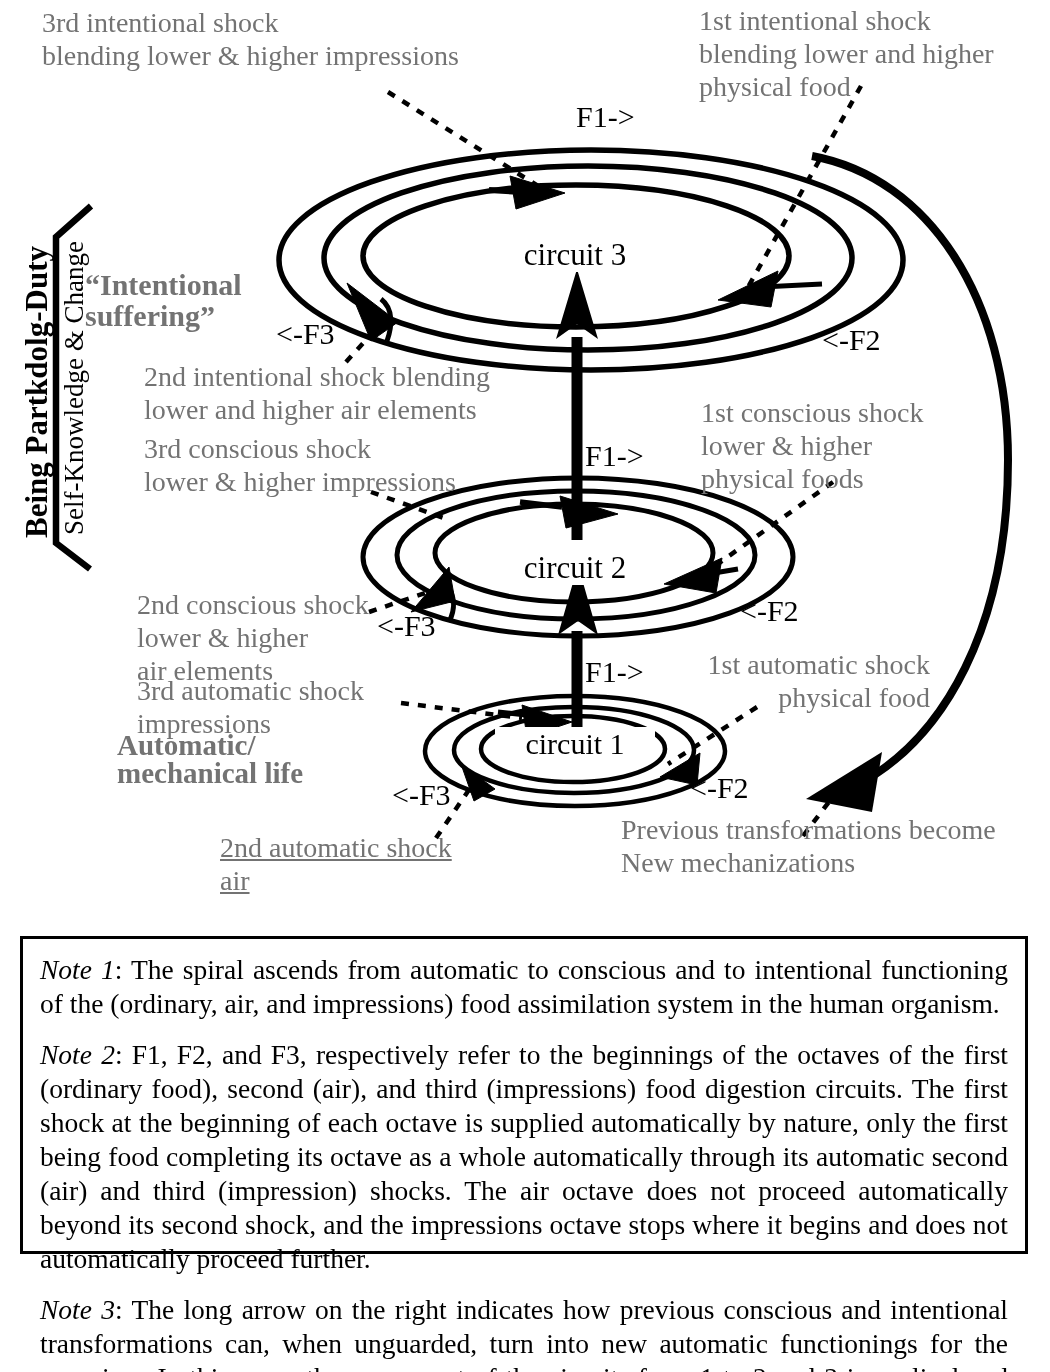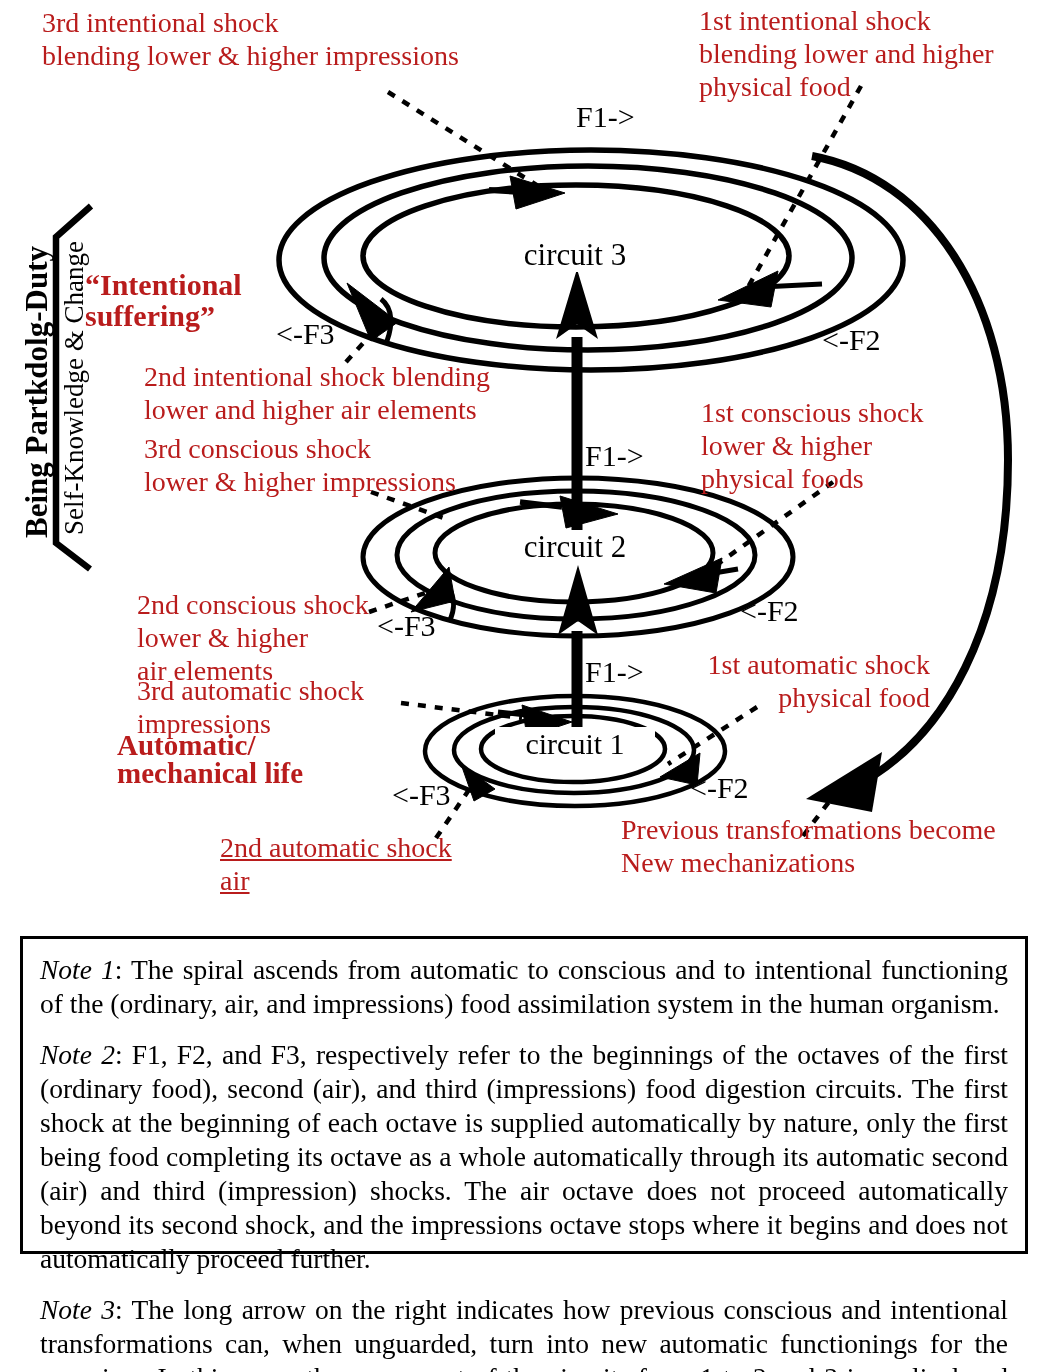--- a/index.html
+++ b/index.html
@@ -1,19 +1,19 @@
 <!DOCTYPE html>
 <html><head>
 <meta charset="utf-8">
 <style>
   html,body{margin:0;padding:0;background:#fff;}
   #stage{position:relative;width:1050px;height:1372px;background:#fff;overflow:hidden;
          font-family:"Liberation Serif", serif;color:#000;}
   #diagram-svg{position:absolute;left:0;top:0;}
-  .lbl{position:absolute;font:28px/33px "Liberation Serif", serif;color:#b91c1c;white-space:pre-line;}
+  .lbl{position:absolute;font:28px/33px "Liberation Serif", serif;color:#737373;white-space:pre-line;}
   .lbl.b{font-weight:bold;}
   .lbl.ctr{text-align:left;margin-top:40px;}
   .lbl.rgt{text-align:right;}
   .flbl{position:absolute;font:30px/32px "Liberation Serif", serif;color:#000;}
   .circuit-lbl{position:absolute;font:31px/34px "Liberation Serif", serif;color:#000;
                text-align:center;width:160px;background:#fff;}
   
   #ann-int3{left:42px;top:6px;}
   #ann-int1{left:699px;top:4px;}
   #ann-int2{left:144px;top:360px;}
@@ -24,21 +24,21 @@
   #ann-aut1{left:640px;top:648px;width:290px;}
   #ann-aut2{left:220px;top:831px;text-decoration:underline;}
   #ann-prev{left:621px;top:813px;}
   #lvl-intentional{left:85px;top:229px;width:192px;font-size:30px;line-height:31px;}
   #lvl-conscious{left:110px;top:503px;width:176px;font-size:30px;line-height:31px;}
   #lvl-automatic{left:117px;top:731px;font-size:29px;line-height:28px;}
   #f1-c3{left:576px;top:101px;}  #f3-c3{left:276px;top:318px;}  #f2-c3{left:822px;top:324px;}
   #f1-c2{left:585px;top:440px;}  #f3-c2{left:377px;top:610px;}  #f2-c2{left:740px;top:595px;}
   #f1-c1{left:585px;top:656px;}  #f3-c1{left:392px;top:779px;}  #f2-c1{left:690px;top:772px;}
   #circuit-3{left:495px;top:229px;margin-top:9px;}
-  #circuit-2{left:495px;top:530px;}
+  #circuit-2{left:495px;top:551px;}
   #circuit-1{left:495px;top:727px;font-size:30px;}
   
   #side-title{position:absolute;left:-178px;top:374px;width:430px;text-align:center;
               font:bold 31px/36px "Liberation Serif", serif;transform:rotate(-90deg);}
   #side-sub{position:absolute;left:-141px;top:372px;width:430px;text-align:center;
             font:27px/32px "Liberation Serif", serif;transform:rotate(-90deg);}
   
   #notebox{position:absolute;left:20px;top:936px;width:1008px;height:318px;box-sizing:border-box;
            border:3px solid #000;padding:14px 17px 10px;background:#fff;}
   #notebox p{margin:0 0 17px;text-align:justify;font:27.5px/34px "Liberation Serif", serif;}

